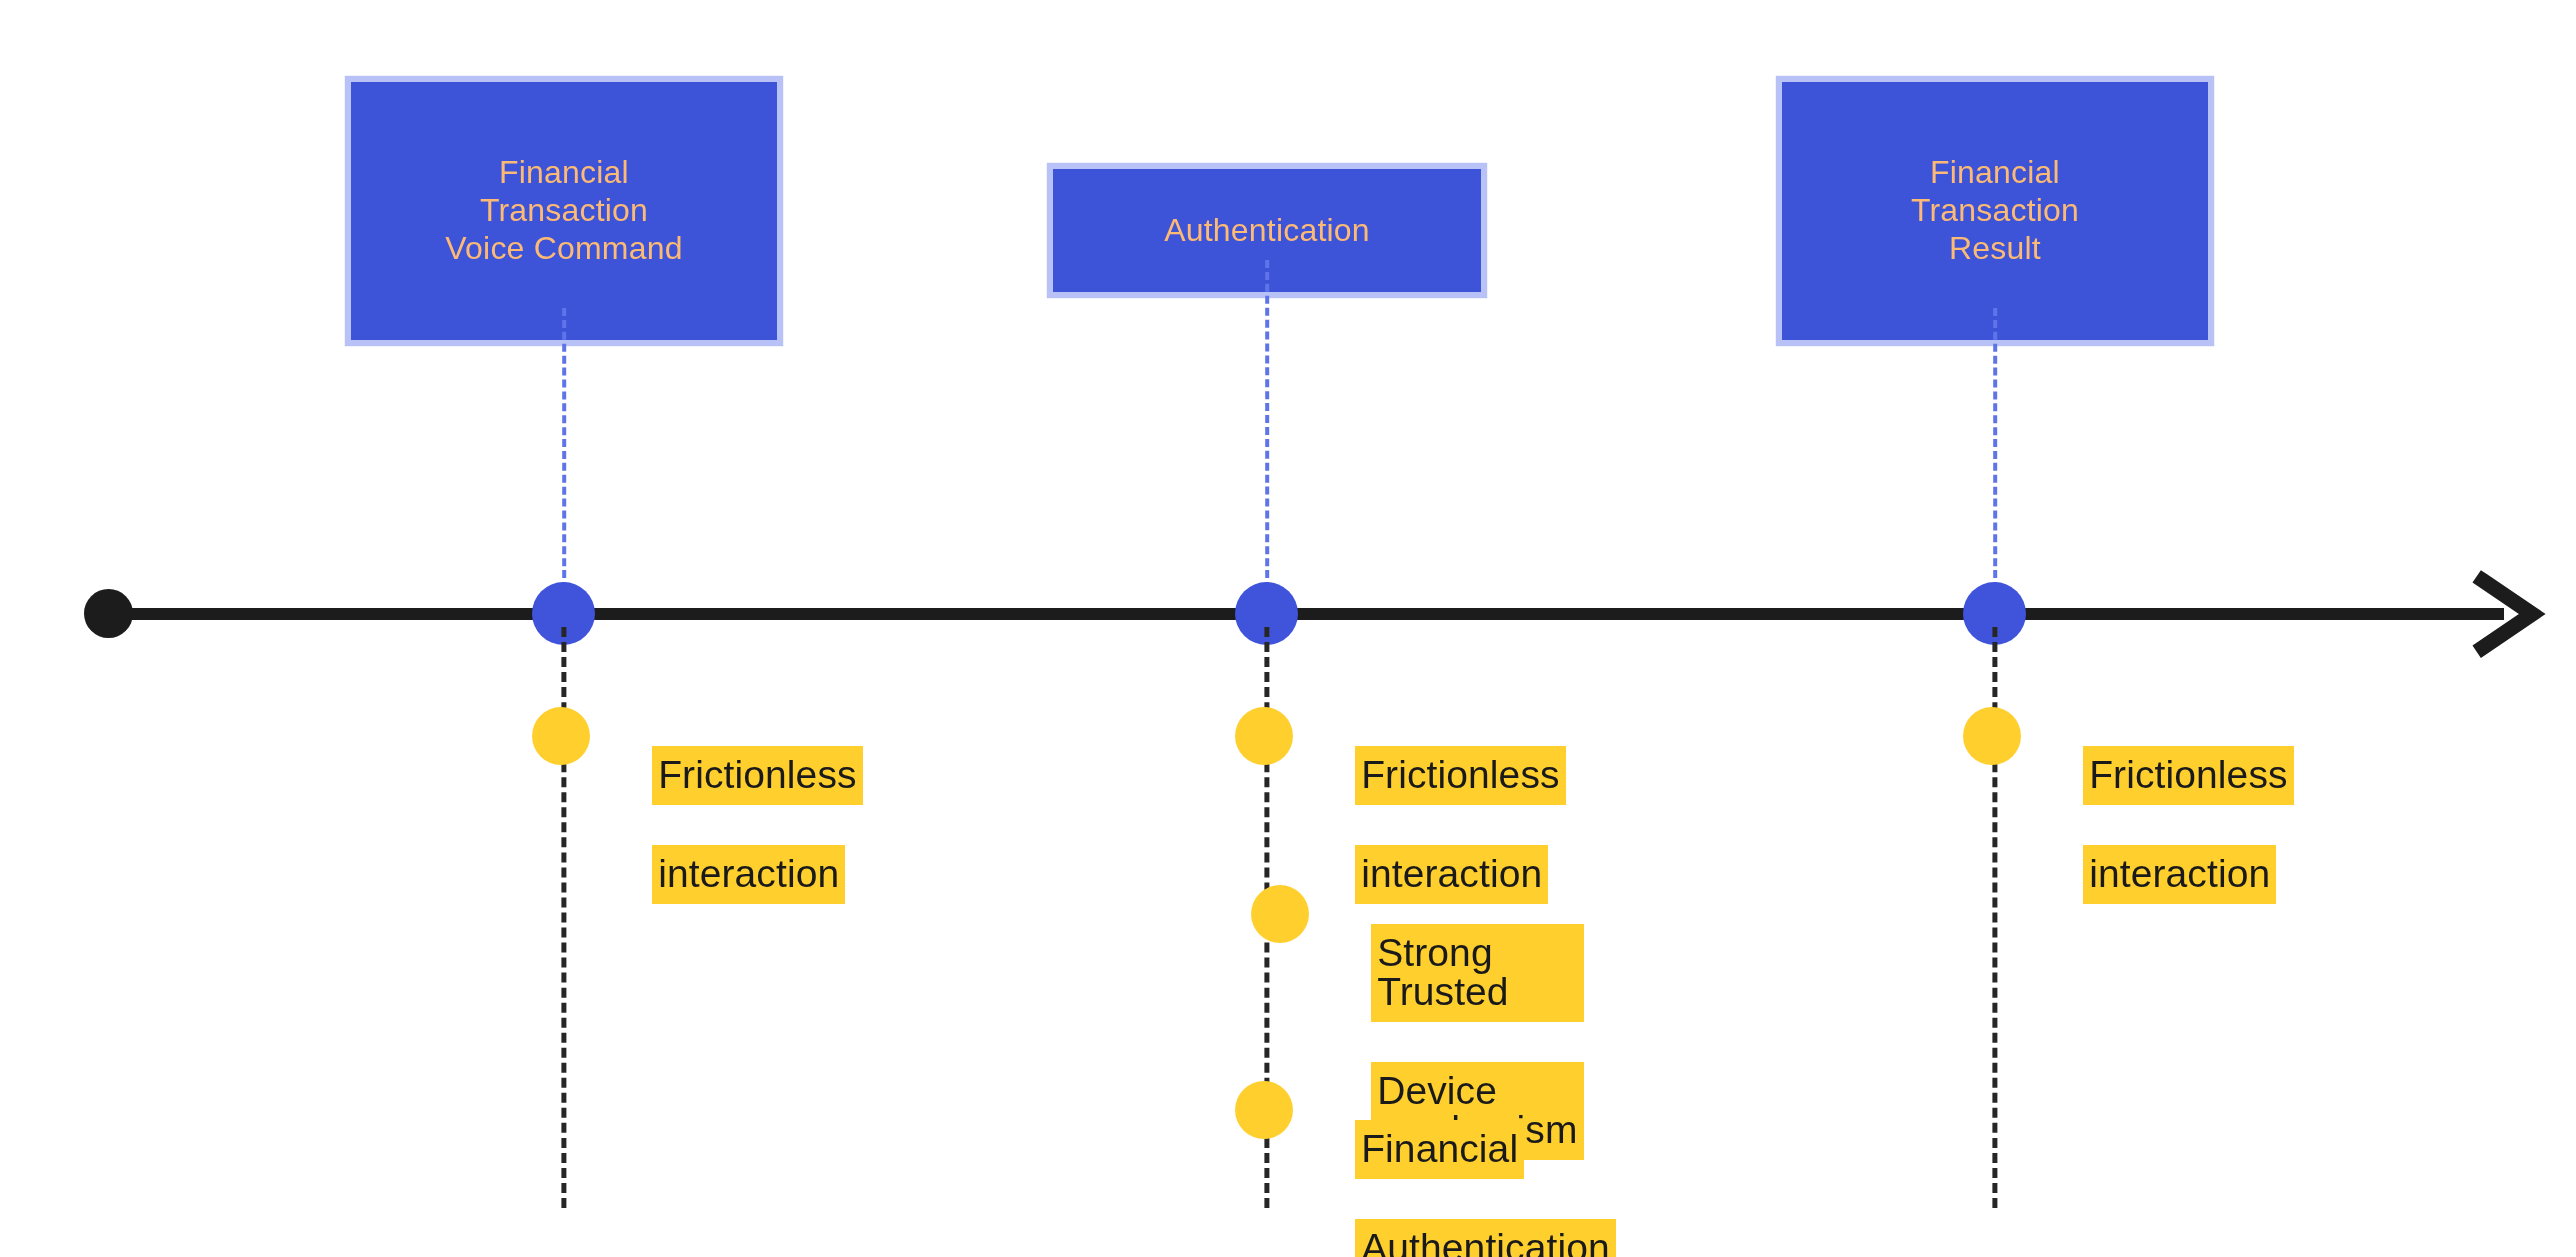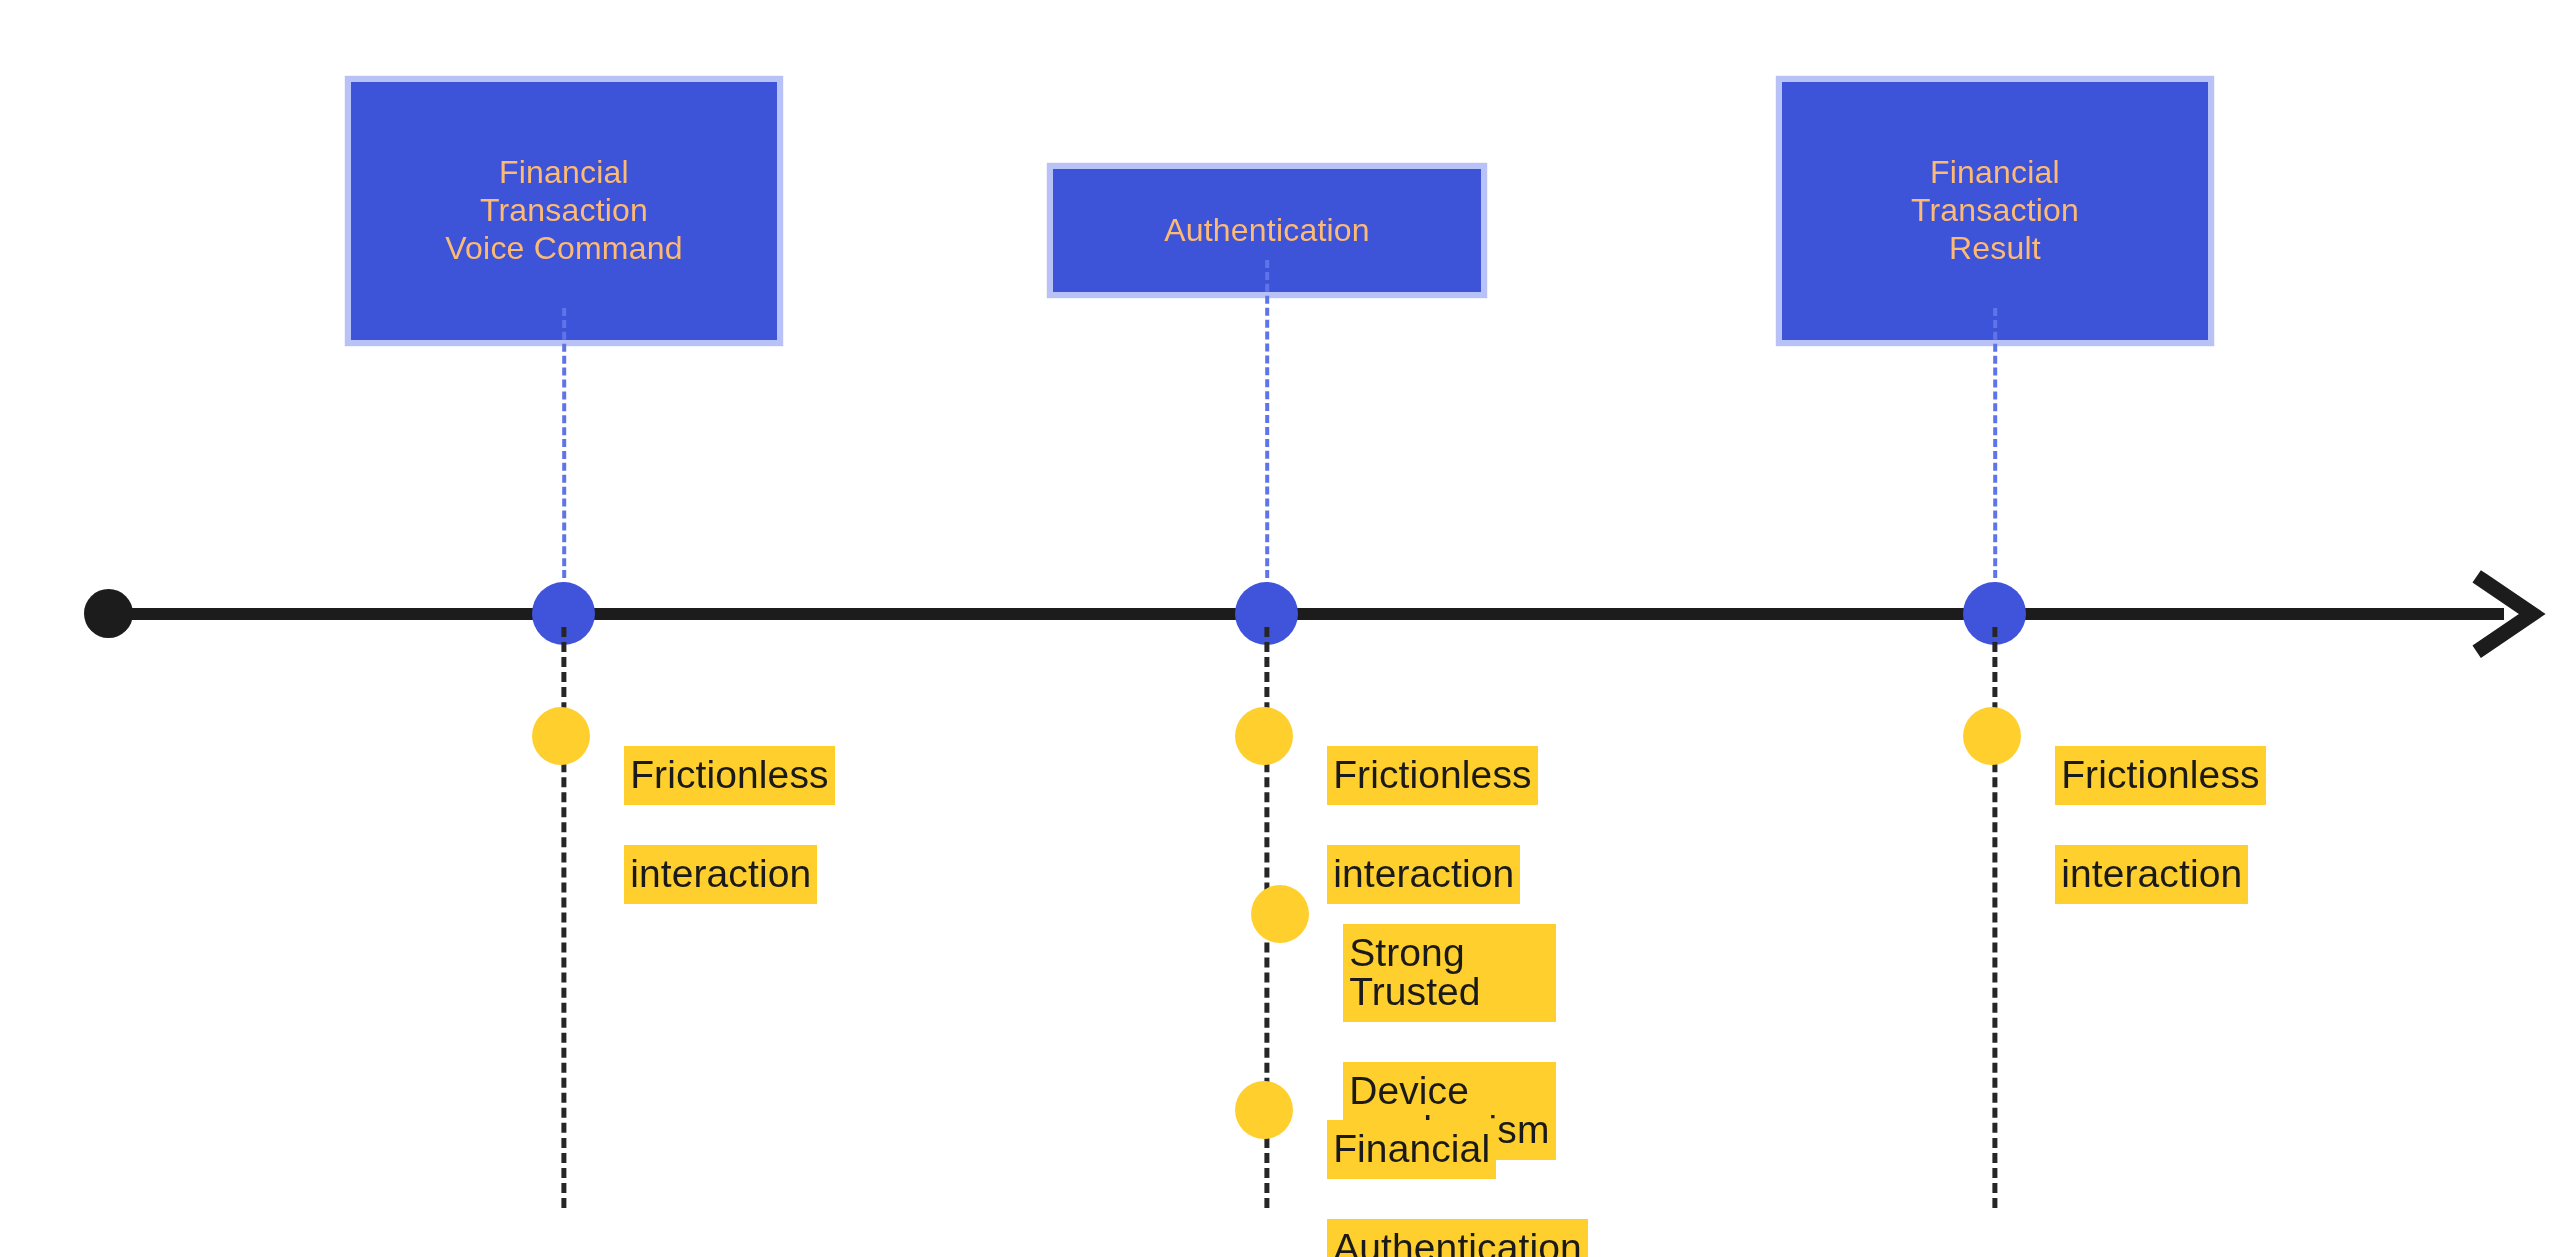--- a/index.html
+++ b/index.html
@@ -116,21 +116,21 @@
   .anno-dot {
     position: absolute;
     left: -32px;
     top: 0;
     width: 58px;
     height: 58px;
     border-radius: 50%;
     background: #ffcf2e;
   }
   .anno-text {
-    margin-left: 60px;
+    margin-left: 88px;
     font-size: 39px;
     line-height: 1.0;
     color: #1a1a1a;
     white-space: pre-line;
     letter-spacing: 0.1px;
   }
   .anno-text span.hl {
     background: #ffcf2e;
     box-shadow: 0 0 0 0 transparent;
     padding: 8.8px 6.2px 11.5px 6.2px;

